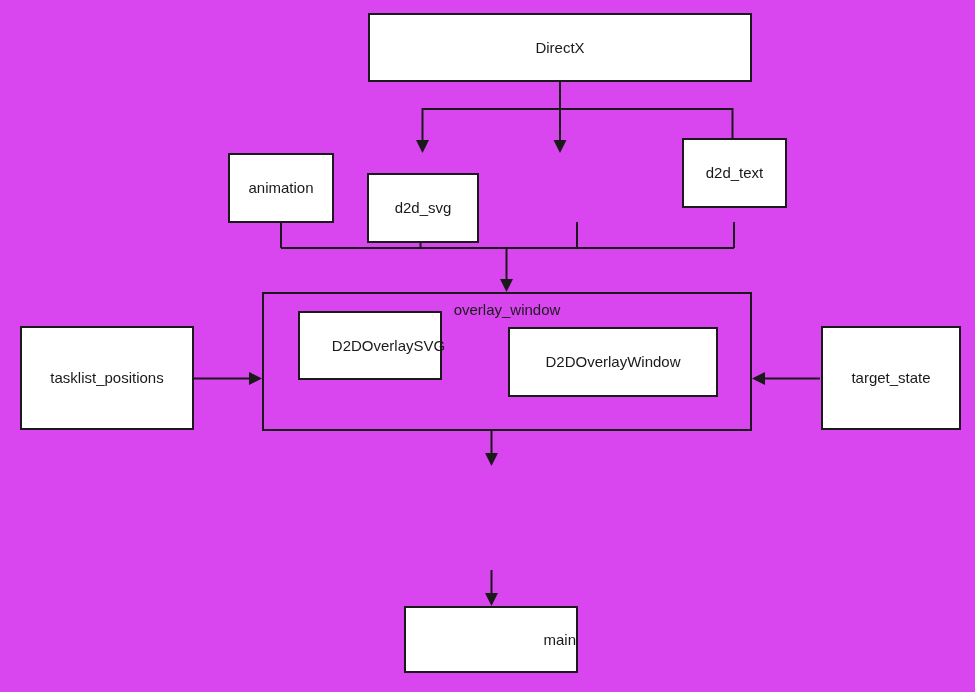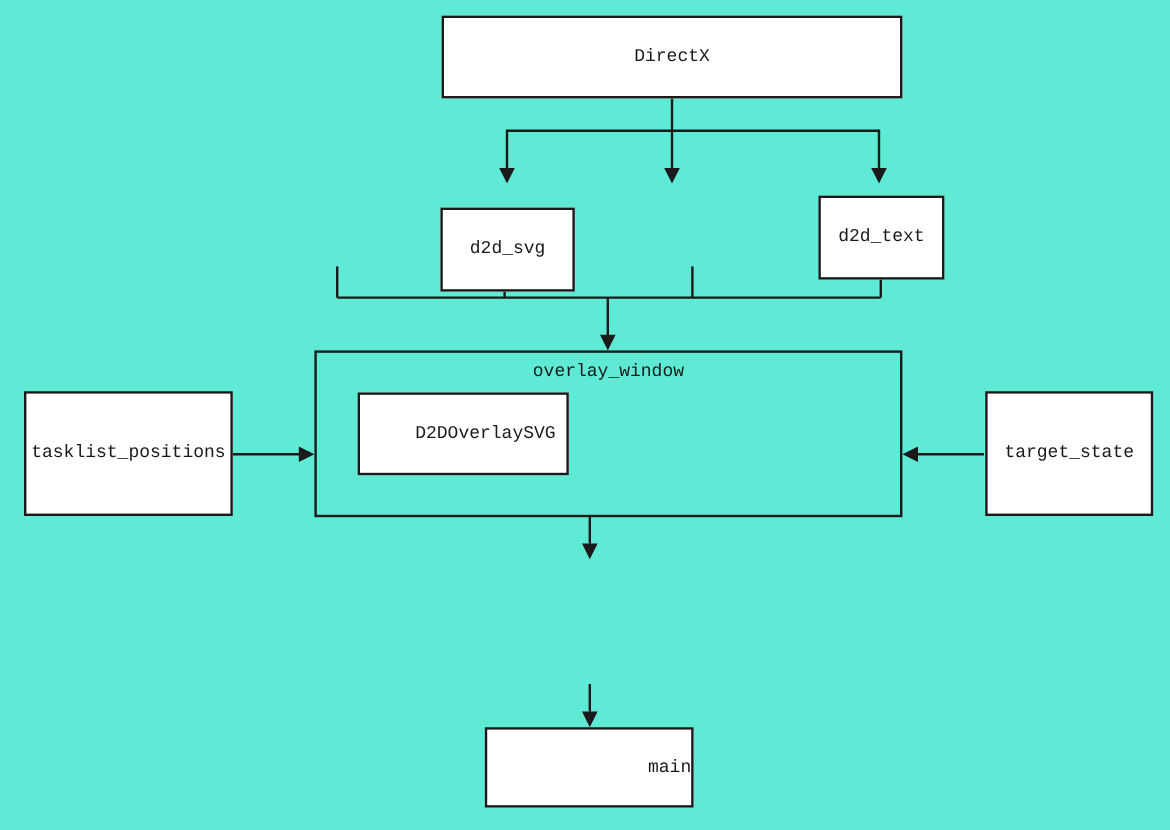--- a/index.html
+++ b/index.html
@@ -4,22 +4,22 @@
 <style>
   html, body {
     margin: 0;
     padding: 0;
     background: #ffffff;
   }
   .canvas {
     position: relative;
     width: 975px;
     height: 692px;
-    background: #5eead4;
-    font-family: Liberation Mono, monospace;
+    background: #d946ef;
+    font-family: Liberation Sans, sans-serif;
     color: #1a1a1a;
     overflow: hidden;
   }
   .edges-layer {
     position: absolute;
     left: 0;
     top: 0;
     width: 975px;
     height: 692px;
   }
@@ -43,23 +43,23 @@
   .node.container .container-label {
     margin-top: 7px;
     text-align: right;
   }
 
   
   #node-directx        { left: 368px; top: 13px;  width: 384px; height: 69px; }
   #node-animation      { left: 228px; top: 153px; width: 106px; height: 70px; }
   #node-d2d-svg        { left: 367px; top: 153px; width: 112px; height: 70px; margin-top: 20px; }
   #node-d2d-window     { left: 507px; top: 153px; width: 140px; height: 70px; }
-  #node-d2d-text       { left: 682px; top: 163px; width: 105px; height: 70px; }
+  #node-d2d-text       { left: 682px; top: 138px; width: 105px; height: 70px; }
   #node-overlay-window { left: 262px; top: 292px; width: 490px; height: 139px; }
-  #node-d2d-overlay-svg    { left: 298px; top: 327px; width: 176px; height: 69px; padding-left: 37px; }
+  #node-d2d-overlay-svg    { left: 298px; top: 311px; width: 144px; height: 69px; padding-left: 37px; }
   #node-d2d-overlay-window { left: 508px; top: 327px; width: 210px; height: 70px; }
   #node-tasklist-positions { left: 20px;  top: 326px; width: 174px; height: 104px; }
   #node-target-state       { left: 821px; top: 326px; width: 140px; height: 104px; }
   #node-shortcut-guide     { left: 404px; top: 466px; width: 174px; height: 105px; }
   #node-main               { left: 404px; top: 606px; width: 174px; height: 67px; justify-content: flex-end; }
 </style>
 </head>
 <body>
 
 <div class="canvas">
@@ -93,38 +93,44 @@
       <polygon points="765,372 765,385 752,378.5"></polygon>
       <polygon points="485,453 498,453 491.5,466"></polygon>
       <polygon points="485,593 498,593 491.5,606"></polygon>
     </g>
   </svg>
 
   <div class="node" id="node-directx">
     <span>DirectX</span>
   </div>
 
+  <div class="node" id="node-animation">
+    <span>animation</span>
+  </div>
 
   <div class="node" id="node-d2d-svg">
     <span>d2d_svg</span>
   </div>
 
 
   <div class="node" id="node-d2d-text">
     <span>d2d_text</span>
   </div>
 
   <div class="node container" id="node-overlay-window">
     <span class="container-label">overlay_window</span>
   </div>
 
   <div class="node" id="node-d2d-overlay-svg">
     <span>D2DOverlaySVG</span>
   </div>
 
+  <div class="node" id="node-d2d-overlay-window">
+    <span>D2DOverlayWindow</span>
+  </div>
 
   <div class="node" id="node-tasklist-positions">
     <span>tasklist_positions</span>
   </div>
 
   <div class="node" id="node-target-state">
     <span>target_state</span>
   </div>
 
 

